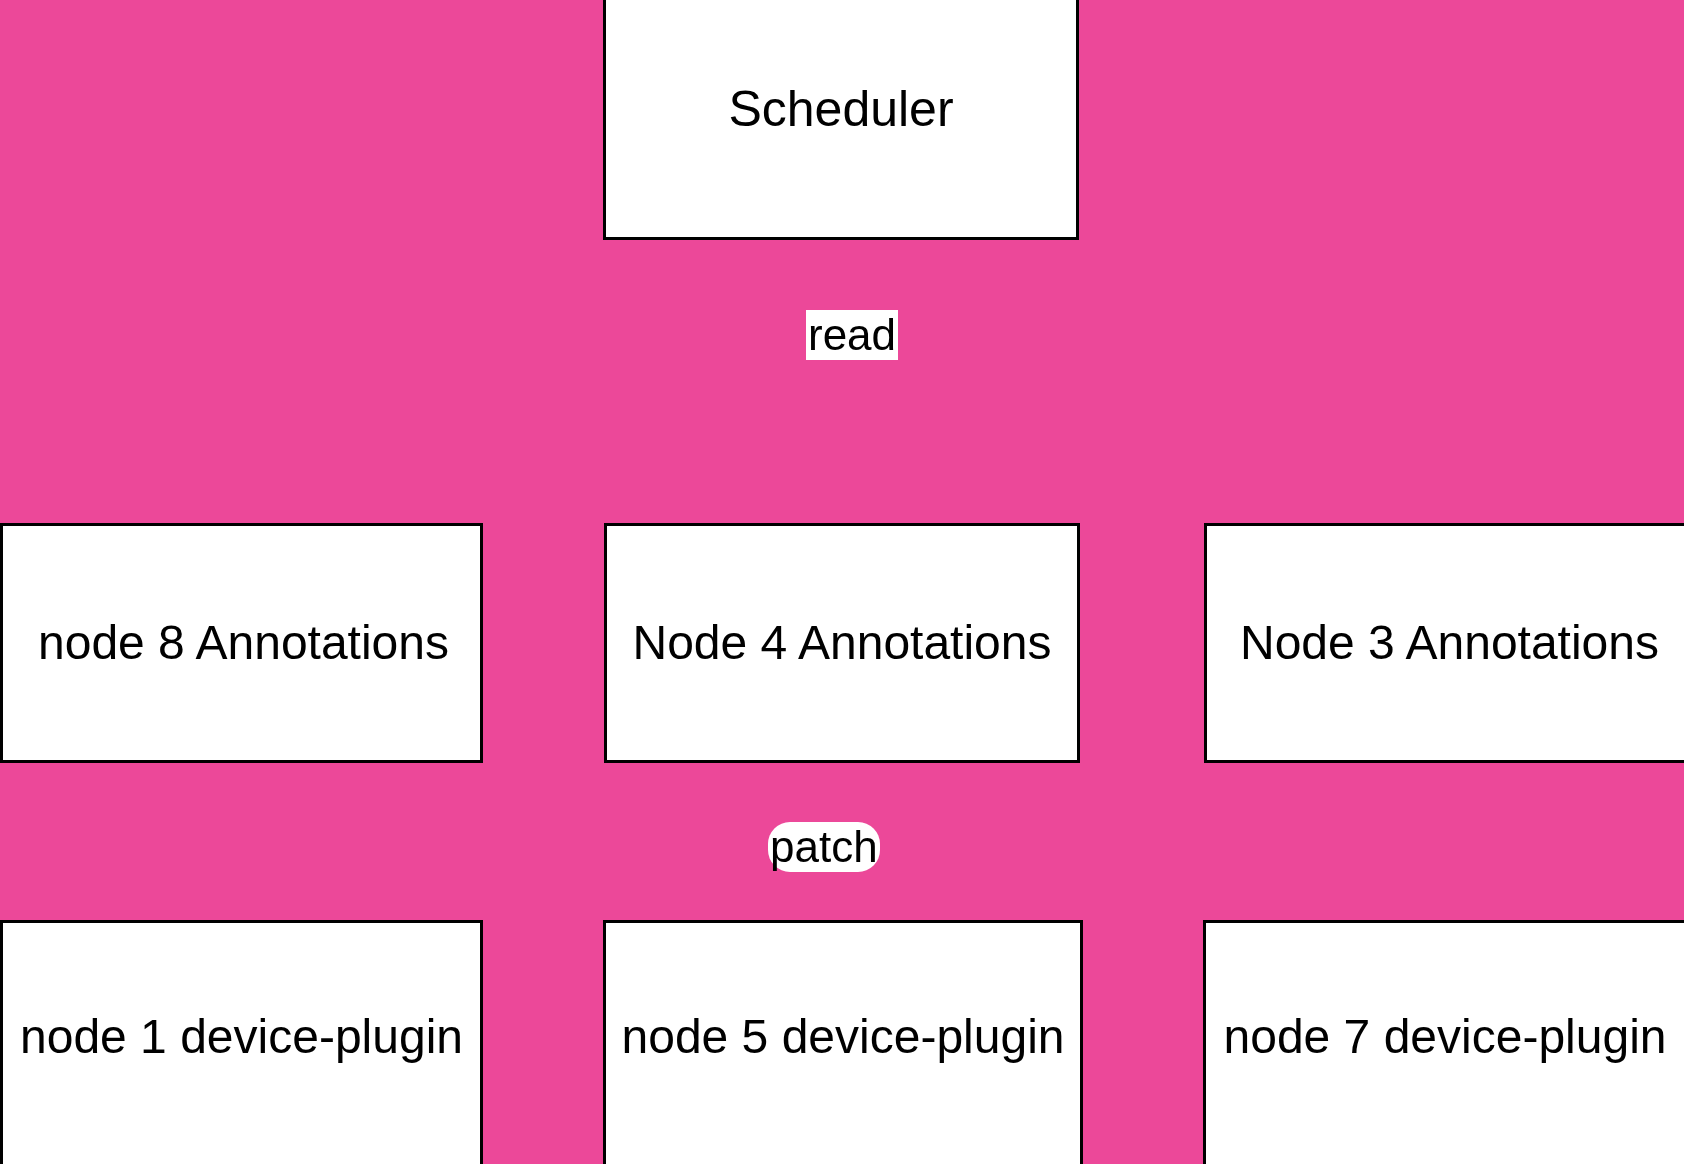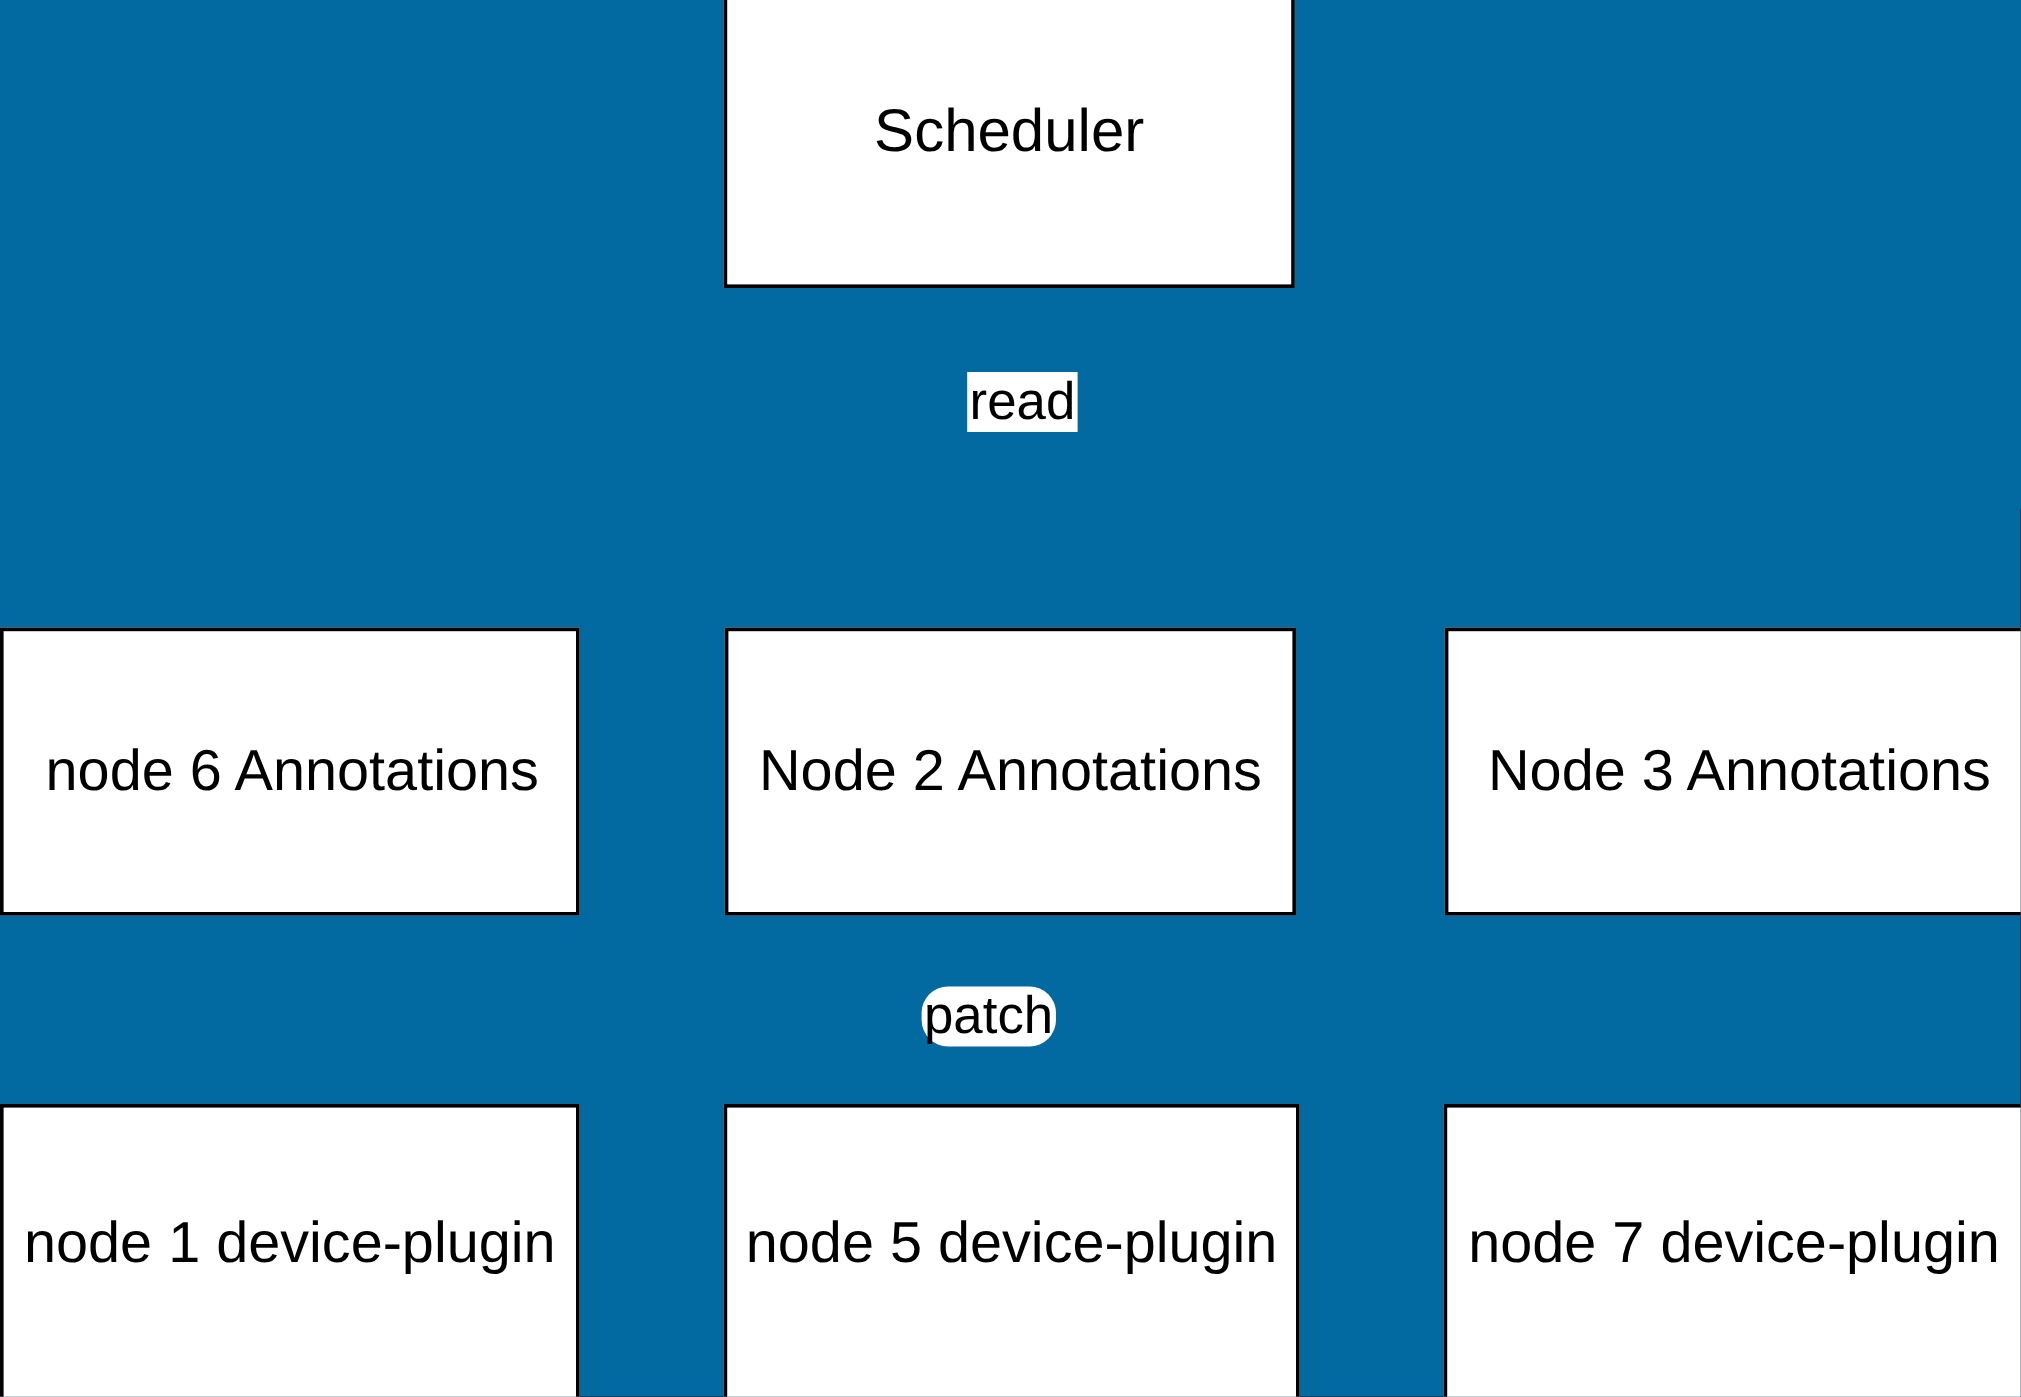--- a/index.html
+++ b/index.html
@@ -12,21 +12,21 @@
     width: 1684px;
     height: 1164px;
     overflow: hidden;
     font-family: "Liberation Sans", sans-serif;
   }
 
   #diagram {
     position: relative;
     width: 1684px;
     height: 1164px;
-    background: #0369a1;
+    background: #ec4899;
   }
 
   
   .node-box {
     position: absolute;
     box-sizing: border-box;
     background: #ffffff;
     border: 3px solid #000000;
     display: flex;
     align-items: center;
@@ -100,24 +100,24 @@
 <div id="diagram">
 
   <div class="node-box" id="scheduler-box">
     <span class="node-label">Scheduler</span>
   </div>
 
   <div class="edge-label" id="edge-label-read">read</div>
 
   <div class="annotations-row">
     <div class="node-box" id="annotations-node-1">
-      <span class="node-label">node 6 Annotations</span>
+      <span class="node-label">node 8 Annotations</span>
     </div>
     <div class="node-box" id="annotations-node-2">
-      <span class="node-label">Node 2 Annotations</span>
+      <span class="node-label">Node 4 Annotations</span>
     </div>
     <div class="node-box" id="annotations-node-3">
       <span class="node-label">Node 3 Annotations</span>
     </div>
   </div>
 
   <div class="edge-label" id="edge-label-patch">patch</div>
 
   <div class="device-plugin-row">
     <div class="node-box" id="device-plugin-node-1">

